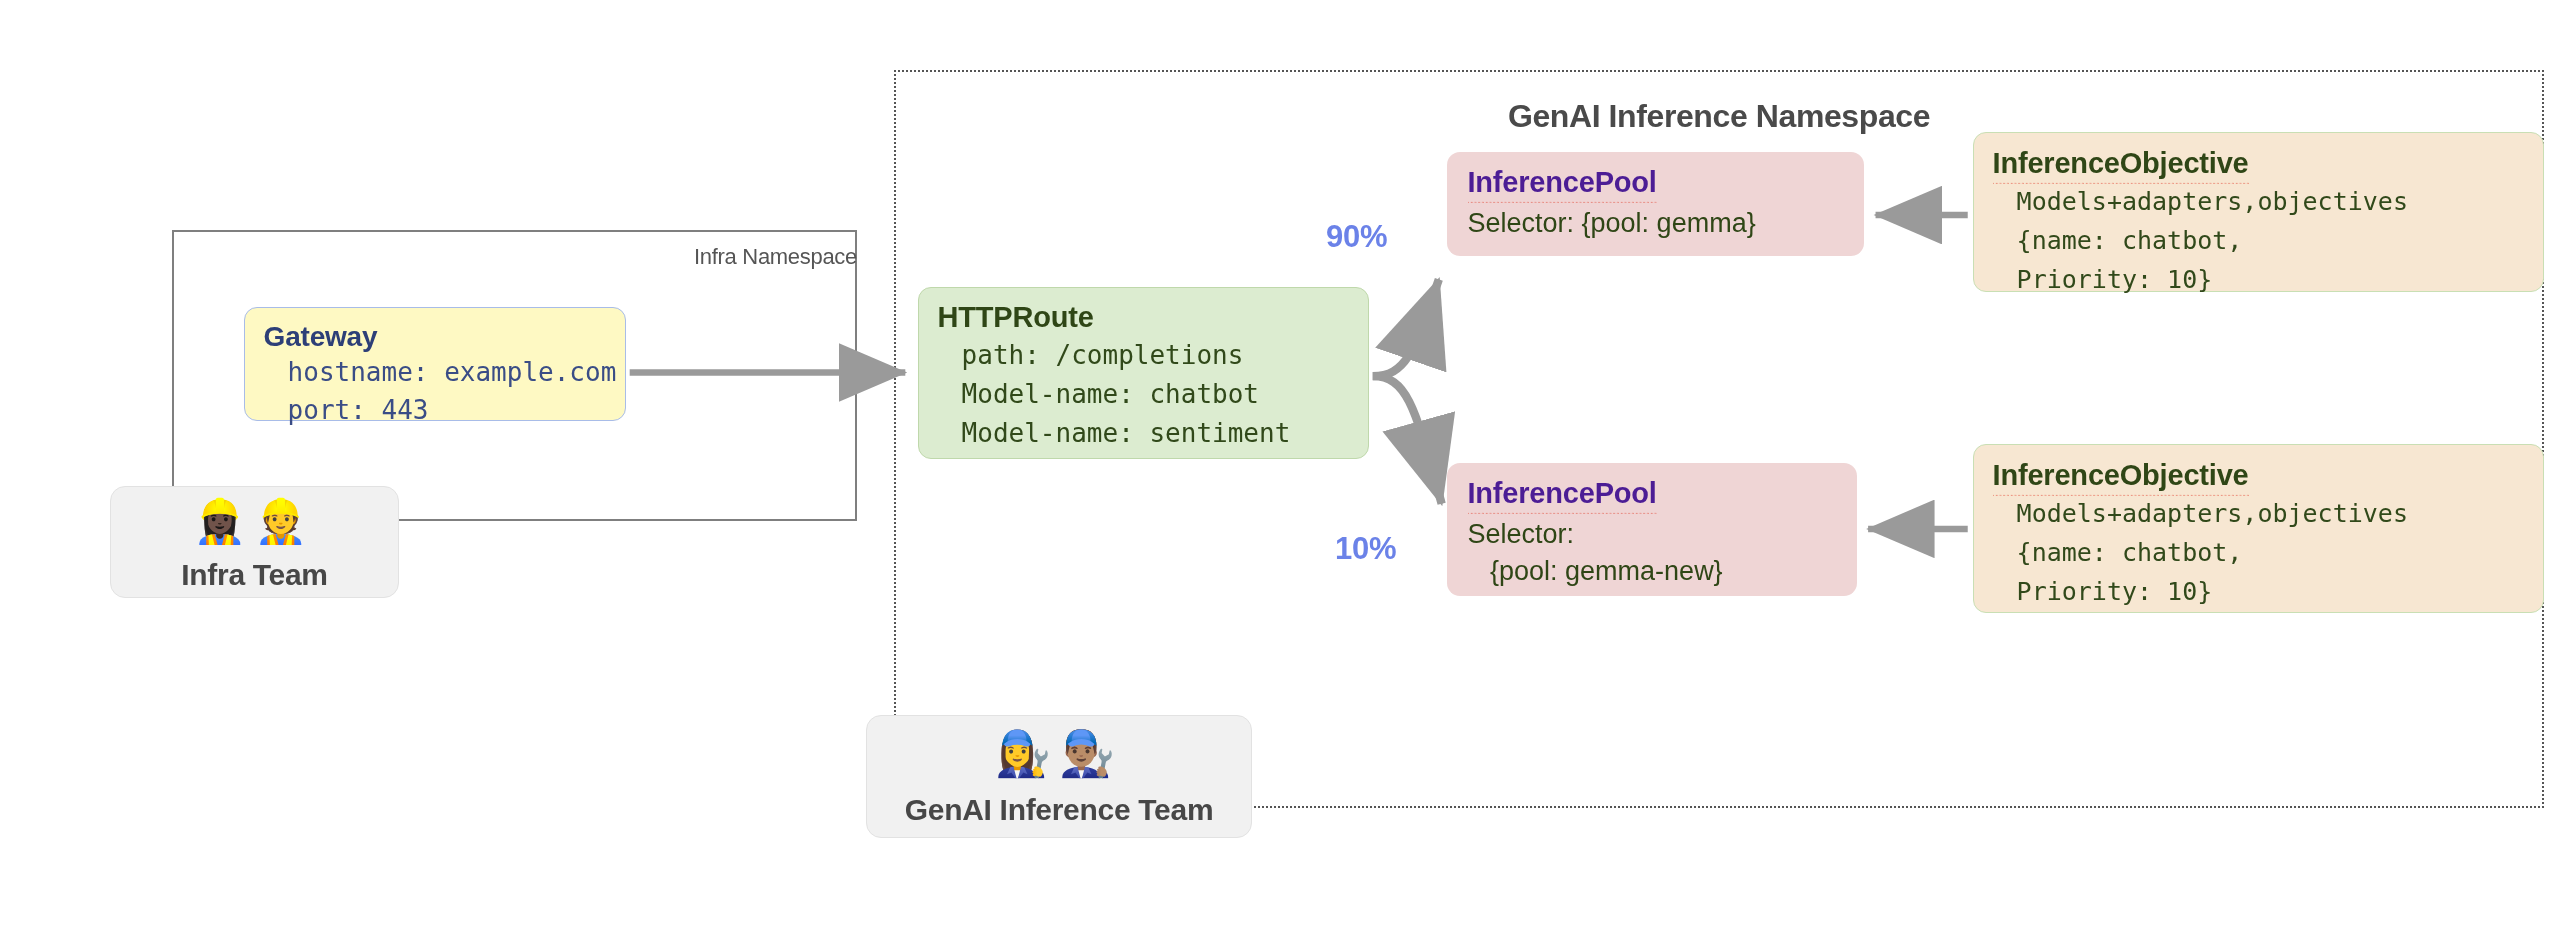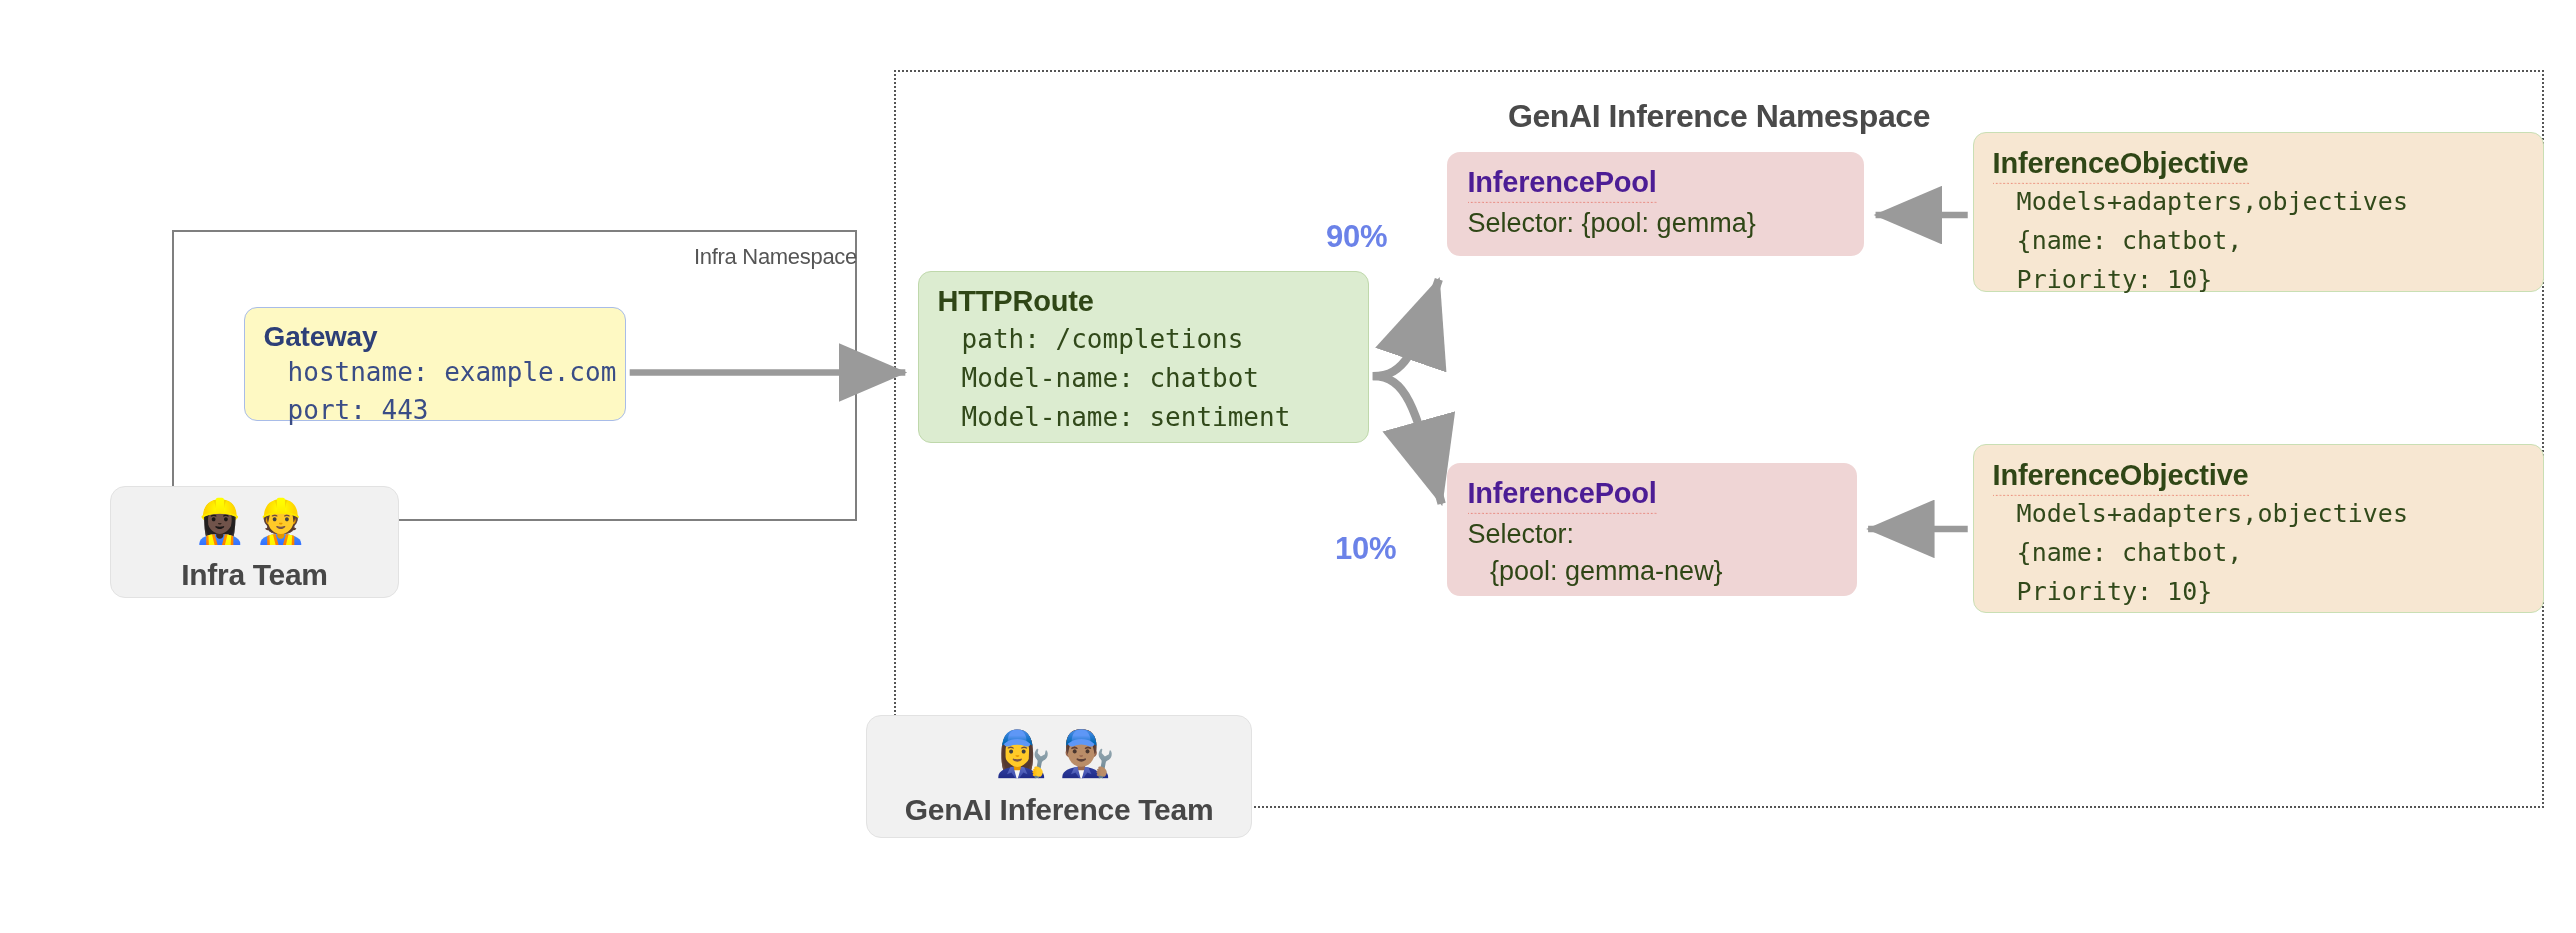--- a/index.html
+++ b/index.html
@@ -104,21 +104,21 @@
   }
   #gateway .body {
     font-size: 26px;
     color: #3a4d86;
     line-height: 1.42;
     margin-top: 0.9px;
   }
 
   
   #httproute {
-    left: 918px; top: 271px;
+    left: 918px; top: 287px;
     width: 451px; height: 172px;
     background: #dcecd0;
     border: 1.9px solid #bfd8ab;
     padding: 12px 0 0 18.6px;
   }
   #httproute .title {
     font-size: 29px;
     color: #2f4616;
     line-height: 1.2;
   }

